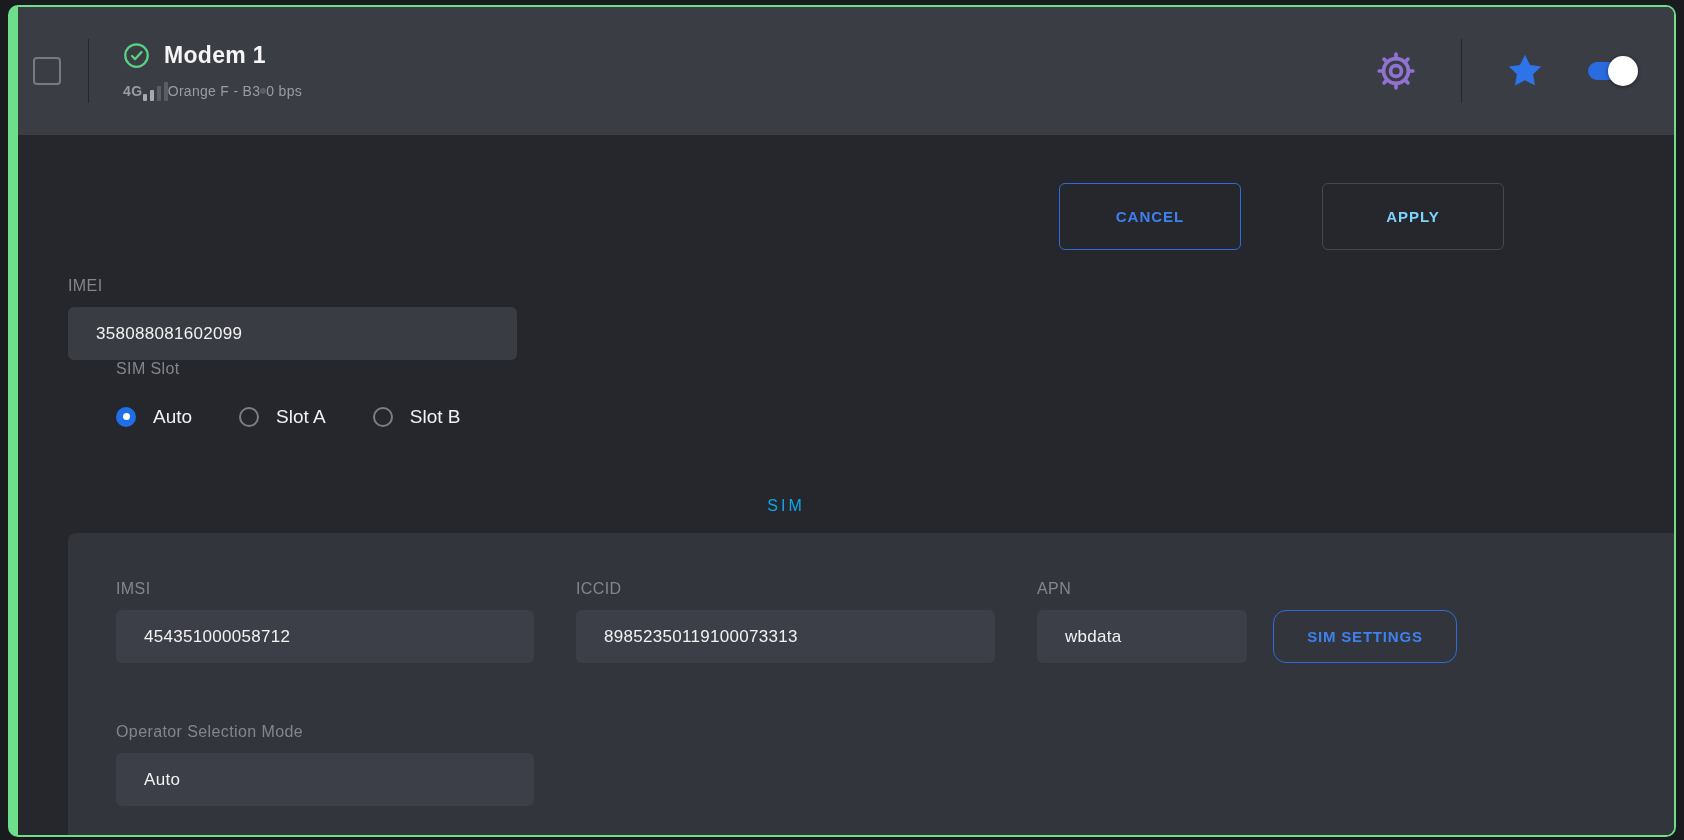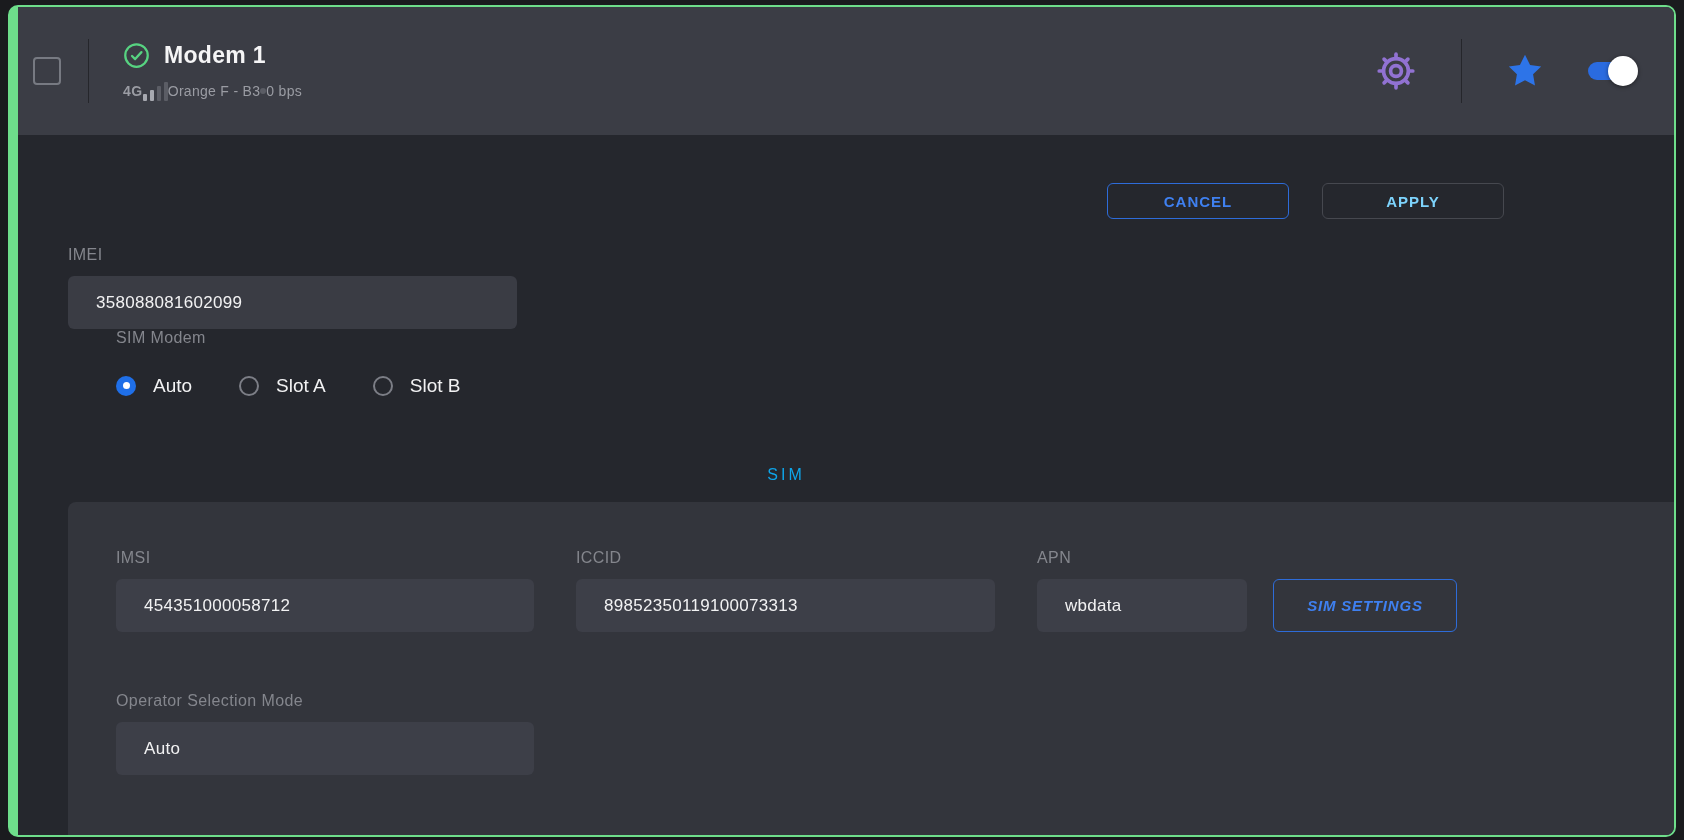--- a/index.html
+++ b/index.html
@@ -44,23 +44,23 @@
   .toggle { position:relative; width:46px; height:18px; cursor:pointer; flex:none; }
   .toggle .track { position:absolute; inset:0; border-radius:9px; background:#2a6be0; }
   .toggle .knob  { position:absolute; right:-4px; top:-6px; width:30px; height:30px;
                    border-radius:50%; background:#ffffff;
                    box-shadow:0 1px 4px rgba(0,0,0,.45); }
 
   
   .content { margin-left:50px; width:1436px; }
 
   .btn-row { margin-top:48px; display:flex; justify-content:flex-end; gap:33px; }
-  .btn { height:36px; width:182px; border-radius:6px; background:transparent;
+  .btn { height:67px; width:182px; border-radius:6px; background:transparent;
          font-family:"Liberation Sans", sans-serif;
-         font-size:15px; font-weight:bold; letter-spacing:1px; cursor:pointer; }
+         font-size:15px; font-weight:bold; letter-spacing:1px; cursor:pointer;margin-left:48px; }
   .btn-cancel { border:1px solid #2e6cd9; color:#3f80f0; }
   .btn-apply  { border:1px solid #46484f; color:#7dd3fc; }
 
   .label { font-size:16px; color:#84868d; letter-spacing:.4px; }
   .field input {
     display:block; margin-top:12px; height:53px; width:100%;
     background:#3a3c44; border:none; border-radius:6px;
     color:#f2f2f3; font-size:17px; letter-spacing:.3px;
     padding:0 0 0 28px; font-family:"Liberation Sans", sans-serif; outline:none;
   }
@@ -84,24 +84,24 @@
                        letter-spacing:3px;text-align:center; }
   .sim-card { margin-top:18px; width:1644px; height:386px; background:#33353c;
               border-radius:8px; padding:47px 48px; }
   .sim-card .field input { background:#3d3f48; }
 
   .sim-row1 { display:flex; align-items:flex-end; }
   .imsi-field  { width:418px; flex:none; }
   .iccid-field { width:419px; flex:none; margin-left:42px; }
   .apn-field   { width:210px; flex:none; margin-left:42px; }
   .btn-simsettings { width:184px; height:53px; margin-left:26px; flex:none;
-                     border:1px solid #2e6cd9; color:#3f80f0; border-radius:6px;
+                     border:1px solid #2e6cd9; color:#3f80f0; border-radius:13px;
                      background:transparent; font-size:15px; font-weight:bold;
                      letter-spacing:.8px; cursor:pointer;
-                     font-family:"Liberation Sans", sans-serif;font-style:italic; }
+                     font-family:"Liberation Sans", sans-serif; }
   .sim-row2 { margin-top:60px; }
   .opmode-field { width:418px; }
 </style>
 </head>
 <body>
 
 <div class="panel">
 
   <div class="header">
 
@@ -171,21 +171,21 @@
     </div>
 
     <div class="fields-row">
 
       <div class="field imei-field">
         <div class="label">IMEI</div>
         <input type="text" value="358088081602099" style="">
       </div>
 
       <div class="simslot-group">
-        <div class="label">SIM Modem</div>
+        <div class="label">SIM Slot</div>
         <div class="radio-row">
           <div class="radio-item">
             <span class="radio on"></span>
             <span class="radio-label">Auto</span>
           </div>
           <div class="radio-item">
             <span class="radio off"></span>
             <span class="radio-label">Slot A</span>
           </div>
           <div class="radio-item">

